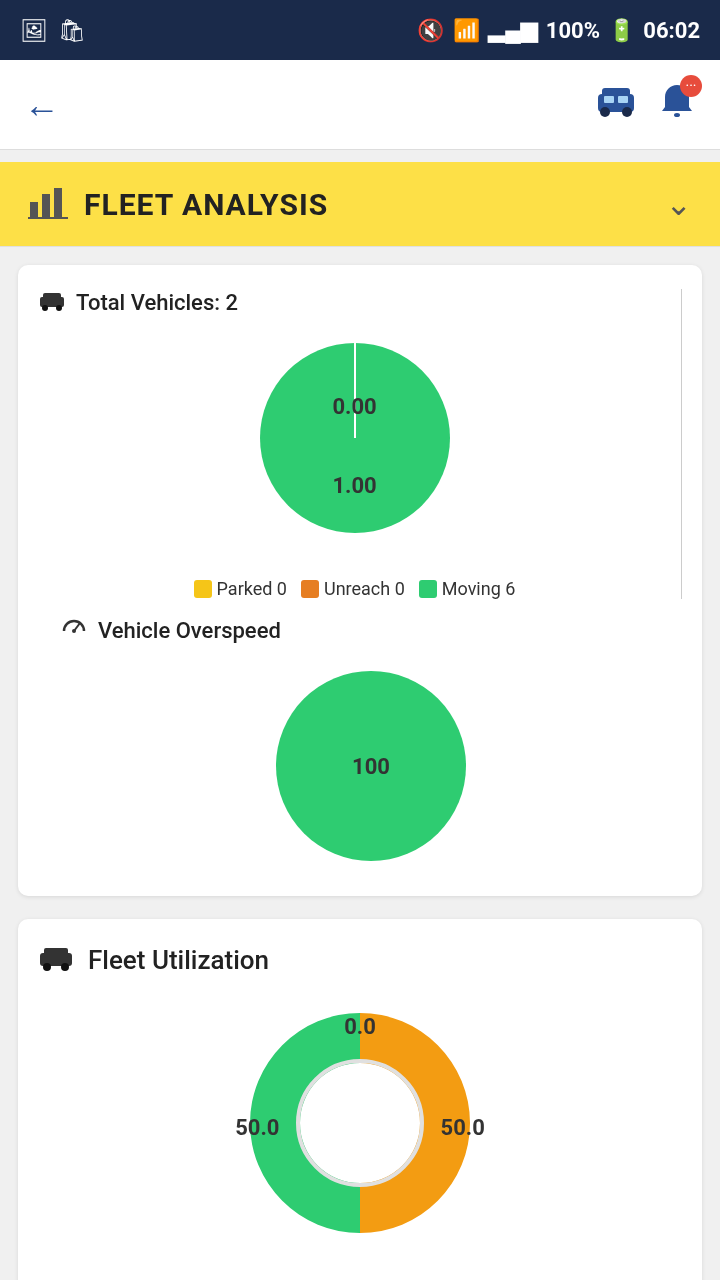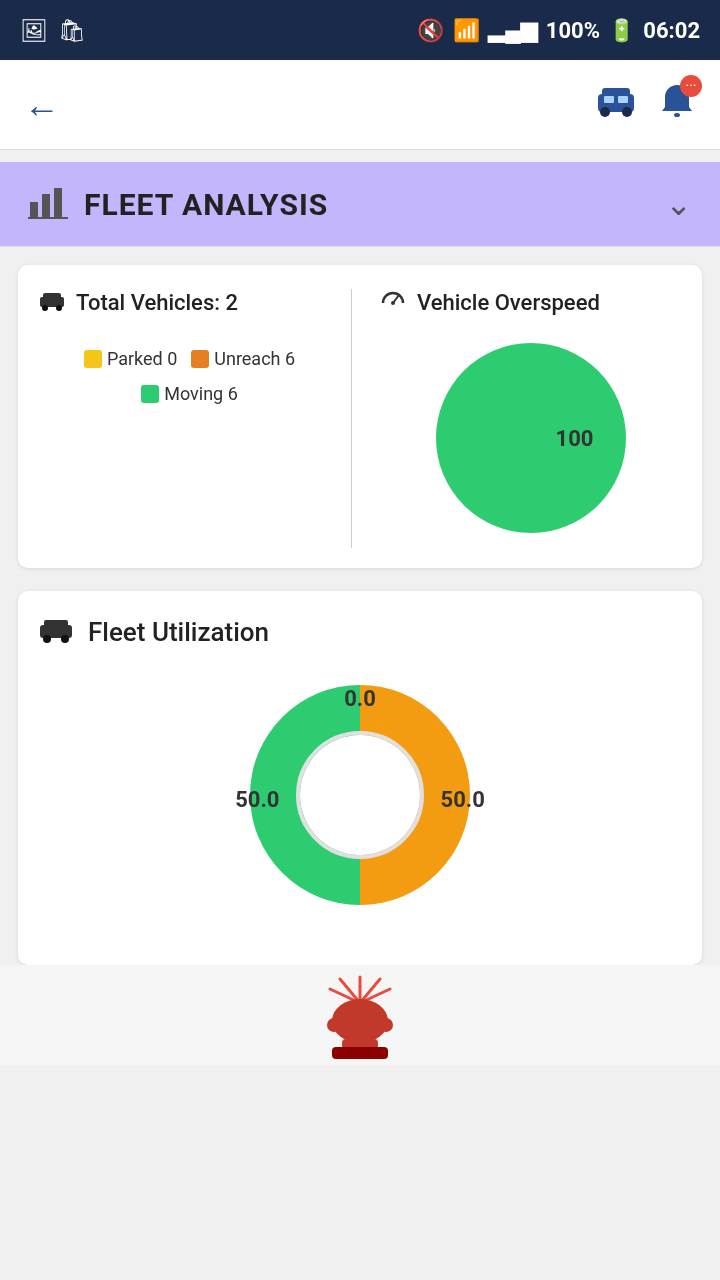--- a/index.html
+++ b/index.html
@@ -48,21 +48,21 @@
       color: white;
       border-radius: 50%;
       width: 22px; height: 22px;
       font-size: 14px;
       display: flex; align-items: center; justify-content: center;
     }
 
     
     .section-header {
       width: 720px;
-      background: #c4b5fd;
+      background: #fde047;
       padding: 22px 28px;
       display: flex;
       align-items: center;
       justify-content: space-between;
       border-bottom: 1px solid #e0e0e0;
       margin-top: 12px;
     }
     .section-header-left {
       display: flex;
       align-items: center;
@@ -81,22 +81,22 @@
       background: white;
       border-radius: 10px;
       margin: 18px 18px 0 18px;
       padding: 24px 20px 20px 20px;
       box-shadow: 0 1px 4px rgba(0,0,0,0.10);
     }
 
     
     .charts-row {
       display: flex;
-      flex-direction: row;
-      gap: 5px;
+      flex-direction: column;
+      gap: 18px;
       width: 100%;
       text-align: center;
     }
     .chart-section {
       flex: 1;
       display: flex;
       flex-direction: column;
       align-items: center;
       position: relative;
     }
@@ -133,21 +133,21 @@
     }
     .pie-label-top { top: 28%; left: 50%; transform: translateX(-50%); }
     .pie-label-bottom { bottom: 20%; left: 50%; transform: translateX(-50%); }
 
     
     .legend-row {
       display: flex;
       flex-direction: row;
       align-items: center;
       gap: 14px;
-      margin-top: 20px;
+      margin-top: 30px;
       flex-wrap: wrap;
       justify-content: center;
     }
     .legend-item {
       display: flex;
       align-items: center;
       gap: 5px;
       font-size: 18px;
       color: #333;
     }
@@ -256,28 +256,39 @@
         <span>
           <svg width="28" height="22" viewBox="0 0 28 22" fill="none">
             <rect x="2" y="8" width="24" height="10" rx="2" fill="#333"></rect>
             <rect x="5" y="4" width="18" height="8" rx="2" fill="#333"></rect>
             <circle cx="7" cy="19" r="3" fill="#111"></circle>
             <circle cx="21" cy="19" r="3" fill="#111"></circle>
           </svg>
         </span>
         <span>Total Vehicles: 2</span>
       </div>
+      <div class="pie-wrapper">
+        
+        <svg width="200" height="200" viewBox="0 0 200 200">
+
+          <circle cx="100" cy="100" r="95" fill="#2ecc71"></circle>
+
+          <line x1="100" y1="5" x2="100" y2="100" stroke="white" stroke-width="2"></line>
+        </svg>
+        <div class="pie-label pie-label-top">0.00</div>
+        <div class="pie-label pie-label-bottom">1.00</div>
+      </div>
       <div class="legend-row">
         <div class="legend-item">
           <span class="legend-dot" style="background:#f5c518;"></span>
           <span>Parked 0</span>
         </div>
         <div class="legend-item">
           <span class="legend-dot" style="background:#e67e22;"></span>
-          <span>Unreach 6</span>
+          <span>Unreach 0</span>
         </div>
         <div class="legend-item">
           <span class="legend-dot" style="background:#2ecc71;"></span>
           <span>Moving 6</span>
         </div>
       </div>
     </div>
 
     <div class="chart-section">
       <div class="chart-header">
@@ -287,21 +298,21 @@
             <line x1="14" y1="14" x2="20" y2="6" stroke="#333" stroke-width="2"></line>
             <circle cx="14" cy="14" r="2" fill="#333"></circle>
           </svg>
         </span>
         <span>Vehicle Overspeed</span>
       </div>
       <div class="pie-wrapper">
         <svg width="200" height="200" viewBox="0 0 200 200">
           <circle cx="100" cy="100" r="95" fill="#2ecc71"></circle>
         </svg>
-        <div class="pie-label" style="top:50%;left:50%;transform:translate(-50%,-50%);margin-left:44px;">100</div>
+        <div class="pie-label" style="top:50%;left:50%;transform:translate(-50%,-50%);">100</div>
       </div>
     </div>
   </div>
 </div>
 
 <div class="card" style="margin-bottom:0;margin-top:23px;">
   <div class="utilization-header">
     <span>
       <svg width="36" height="28" viewBox="0 0 36 28" fill="none">
         <rect x="2" y="10" width="32" height="13" rx="3" fill="#333"></rect>

